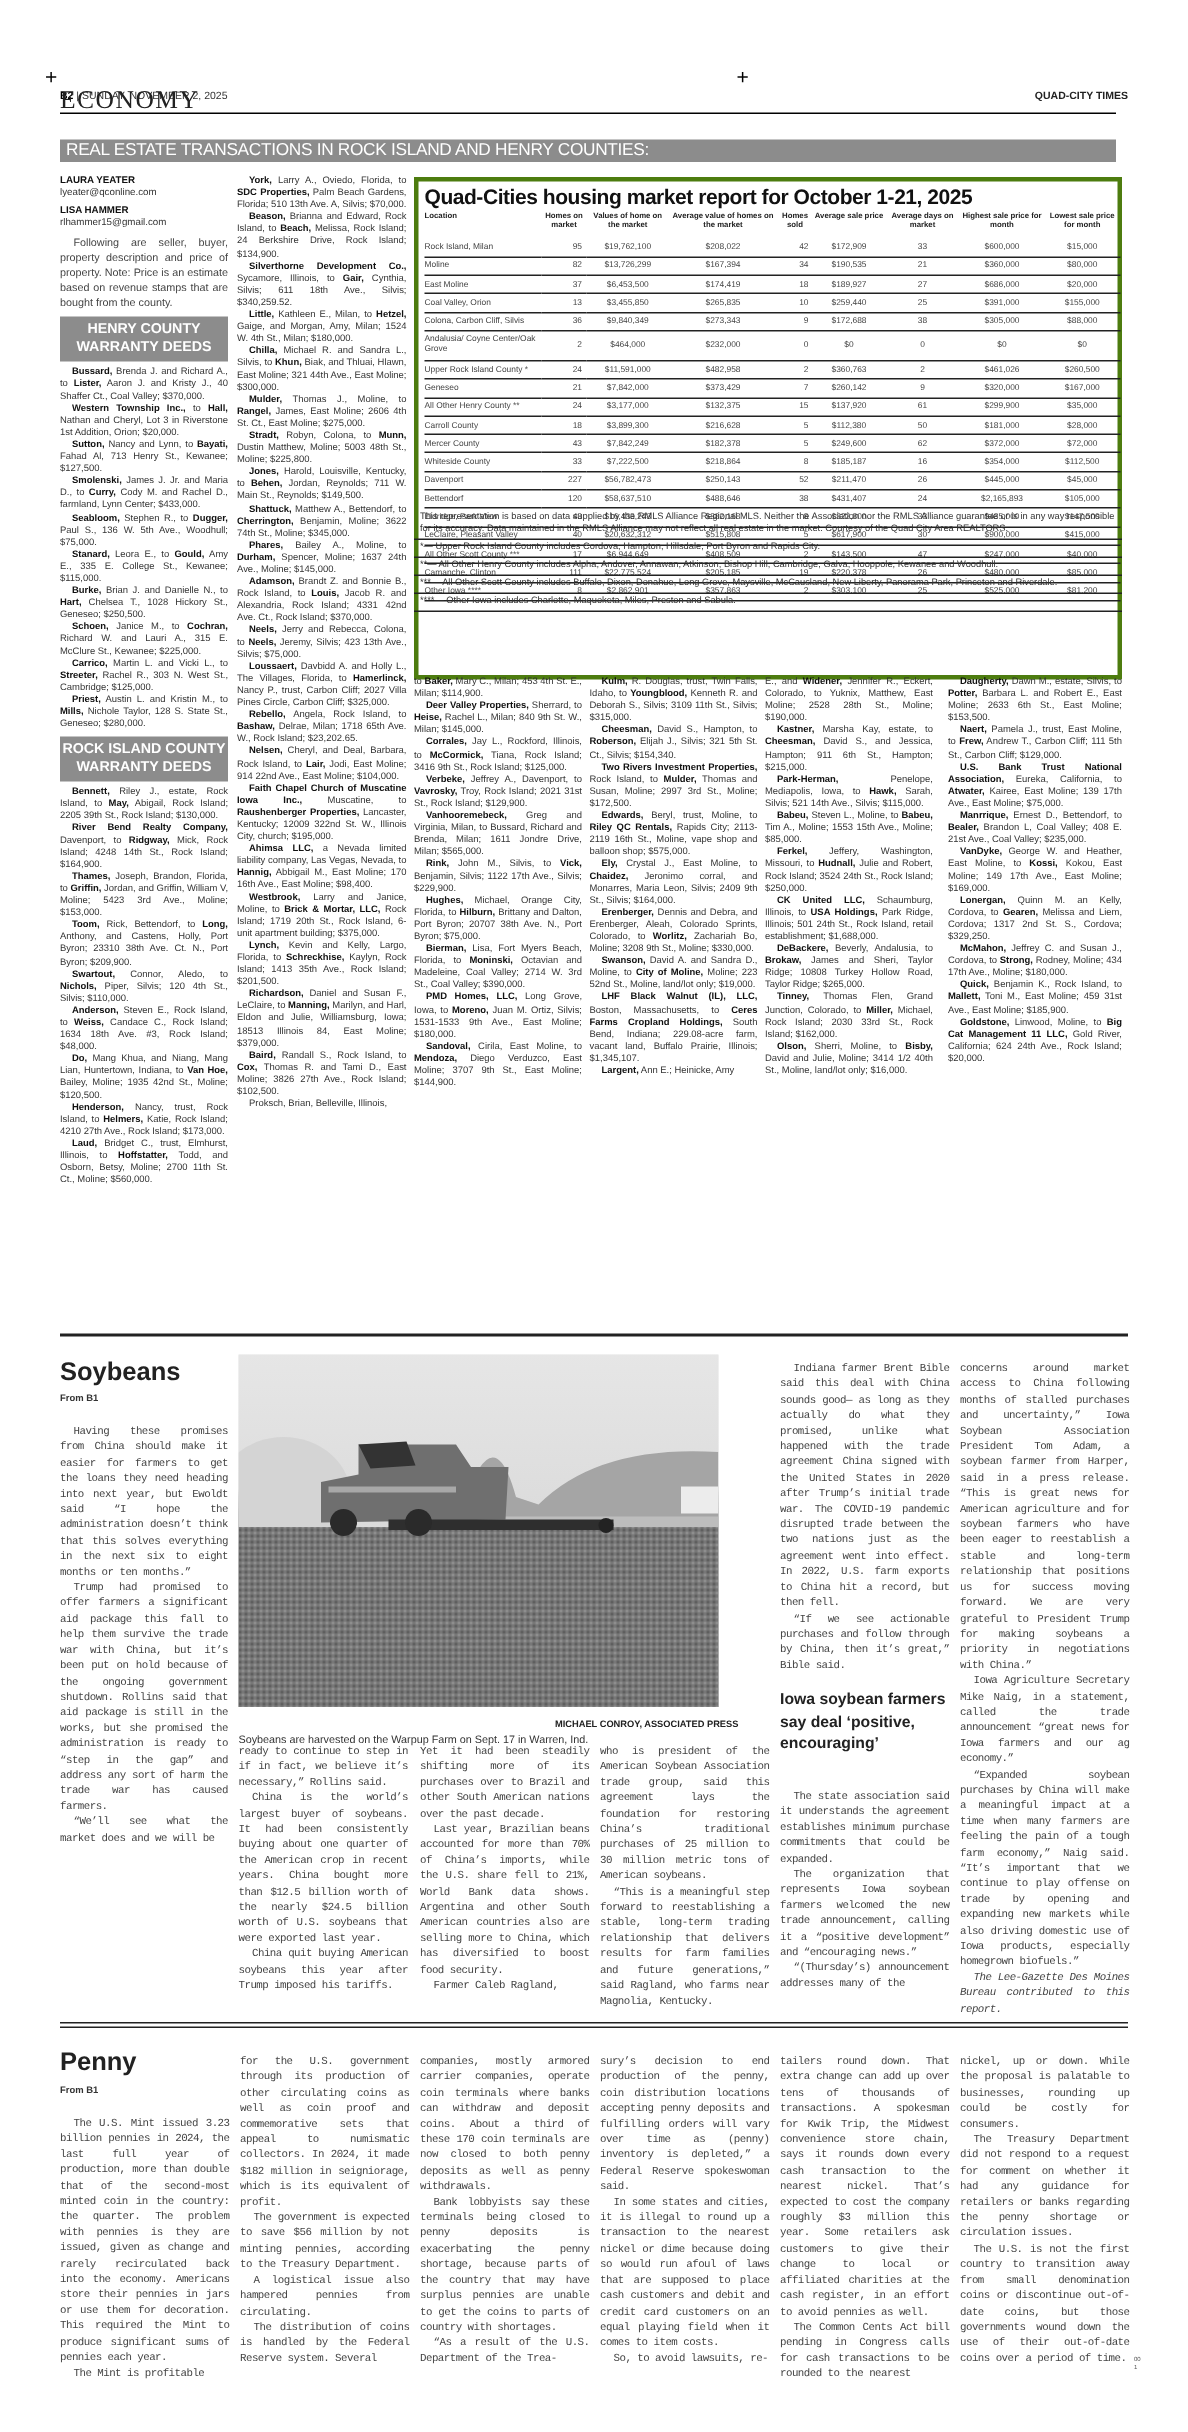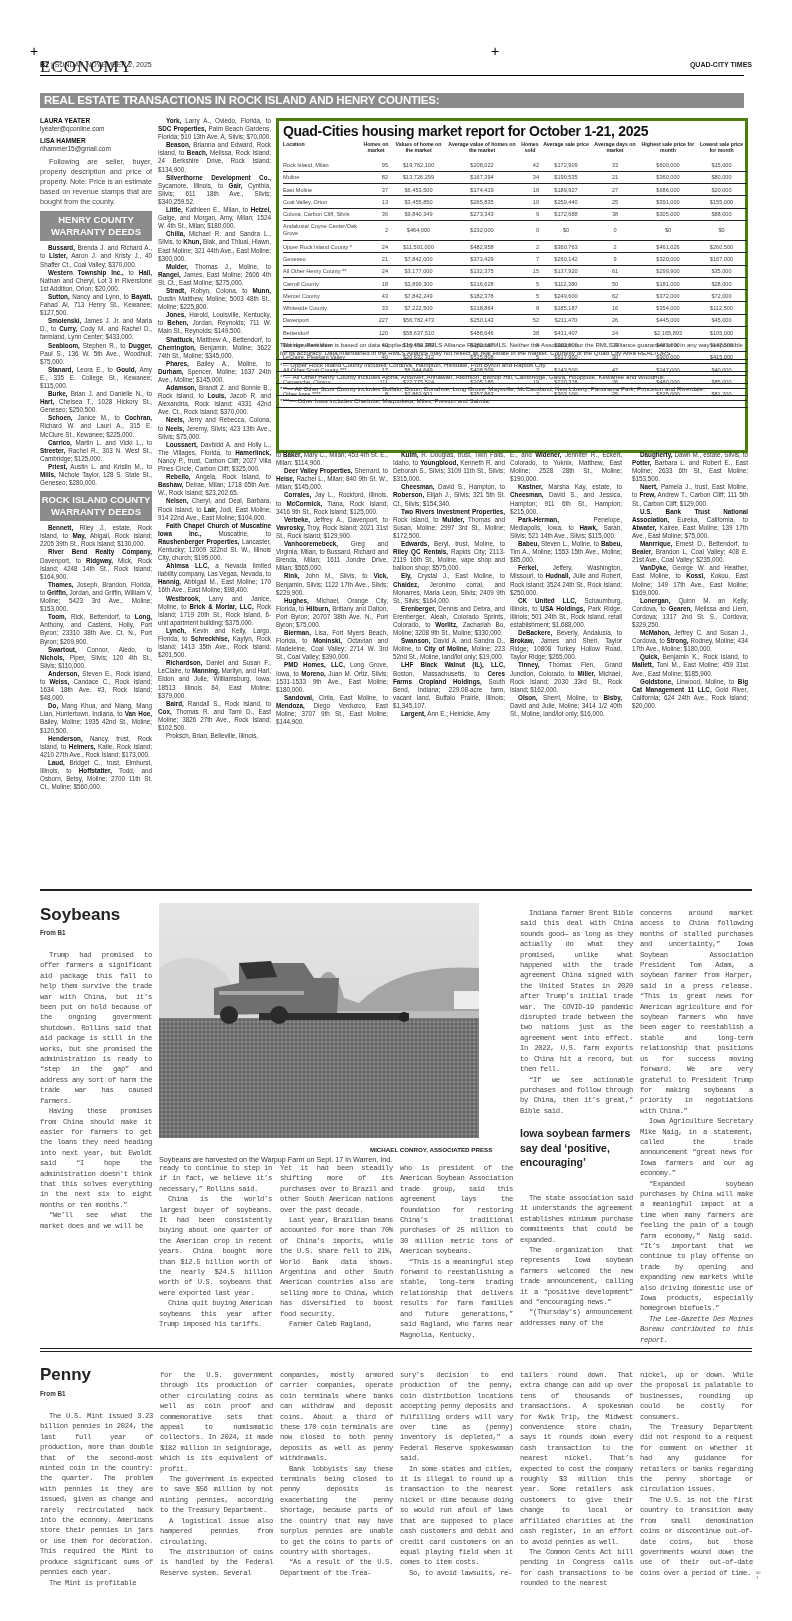--- a/index.html
+++ b/index.html
@@ -6,21 +6,21 @@
 html,body{width:792px;height:1621px;background:#fff;overflow:hidden}
 body{position:relative;font-family:"Liberation Sans",sans-serif;color:#222}
 .abs{position:absolute}
 .reg{position:absolute;font-size:14px;line-height:14px;color:#000}
 .folio{position:absolute;top:57px;left:40px;width:712px;height:20px}
 .folio .pg{position:absolute;left:0;top:4px;font-size:7px;font-family:"Liberation Sans",sans-serif;color:#333}
 .folio .pg b{font-weight:bold;color:#000}
 .folio .sec{position:absolute;left:0;width:100%;top:0;text-align:left;font-family:"Liberation Serif",serif;font-size:17px;letter-spacing:1px}
 .folio .pub{position:absolute;right:0;top:4px;font-size:7px;font-weight:bold}
 .rule-top{position:absolute;top:75px;left:40px;width:704px;height:1px;background:#000}
-.banner{position:absolute;top:93px;left:40px;width:704px;height:15px;background:#8c8c8c;color:#fff;font-weight:bold;font-size:11.5px;line-height:15px;padding-left:4px;letter-spacing:-0.2px}
+.banner{position:absolute;top:93px;left:40px;width:704px;height:15px;background:#8c8c8c;color:#fff;font-weight:normal;font-size:11.5px;line-height:15px;padding-left:4px;letter-spacing:-0.2px}
 .col{position:absolute;font-size:6.3px;line-height:8.1px;color:#333;text-align:justify}
 .col p{text-indent:8px;margin:0}
 .col b{color:#111}
 .byline{font-weight:bold;font-size:6.5px;color:#111}
 .email{font-size:6.5px;color:#333;margin-bottom:4px}
 .intro{font-size:7.2px;line-height:10px;color:#444;text-indent:9px}
 .sechead{background:#8c8c8c;color:#fff;text-align:center;font-weight:bold;font-size:9.5px;line-height:12px;padding:3px 0;margin:4px 0 3px}
 .report{position:absolute;left:276px;top:118px;width:472px;height:335px;border:3px solid #4d7c0f}
 .report h2{font-size:14px;font-weight:bold;color:#111;position:absolute;left:4px;top:2px;letter-spacing:-0.3px}
 .report table{position:absolute;left:4px;top:20px;width:464px;border-collapse:collapse;font-size:5.6px;color:#444}
@@ -396,22 +396,22 @@
     <p><b>McMahon,</b><span> Jeffrey C. and Susan J., Cordova, to </span><b>Strong,</b><span> Rodney, Moline; 434 17th Ave., Moline; $180,000.</span></p>
     <p><b>Quick,</b><span> Benjamin K., Rock Island, to </span><b>Mallett,</b><span> Toni M., East Moline; 459 31st Ave., East Moline; $185,900.</span></p>
     <p><b>Goldstone,</b><span> Linwood, Moline, to </span><b>Big Cat Management 11 LLC,</b><span> Gold River, California; 624 24th Ave., Rock Island; $20,000.</span></p>
   </div>
 
 <div class="thick" style="top:889px"></div>
 
 <div class="hed" style="left:40px;top:905px;font-size:17px">Soybeans</div>
 <div class="from" style="left:40px;top:929px">From B1</div>
 <div class="serif" style="left:40px;top:950px;width:112px" id="s1">
+    <p>Having these promises from China should make it easier for farmers to get the loans they need heading into next year, but Ewoldt said “I hope the administration doesn’t think that this solves everything in the next six to eight months or ten months.”</p>
     <p>Trump had promised to offer farmers a significant aid package this fall to help them survive the trade war with China, but it’s been put on hold because of the ongoing government shutdown. Rollins said that aid package is still in the works, but she promised the administration is ready to “step in the gap” and address any sort of harm the trade war has caused farmers.</p>
-    <p>Having these promises from China should make it easier for farmers to get the loans they need heading into next year, but Ewoldt said “I hope the administration doesn’t think that this solves everything in the next six to eight months or ten months.”</p>
     <p>“We’ll see what the market does and we will be</p>
   </div>
 
 <div class="photo">
   <svg width="320" height="235" viewBox="0 0 320 235">
     <defs>
       <linearGradient id="sky" x1="0" y1="0" x2="0" y2="1">
           <stop offset="0" stop-color="#e6e6e6"></stop>
           <stop offset="1" stop-color="#cfcfcf"></stop>
         </linearGradient>

